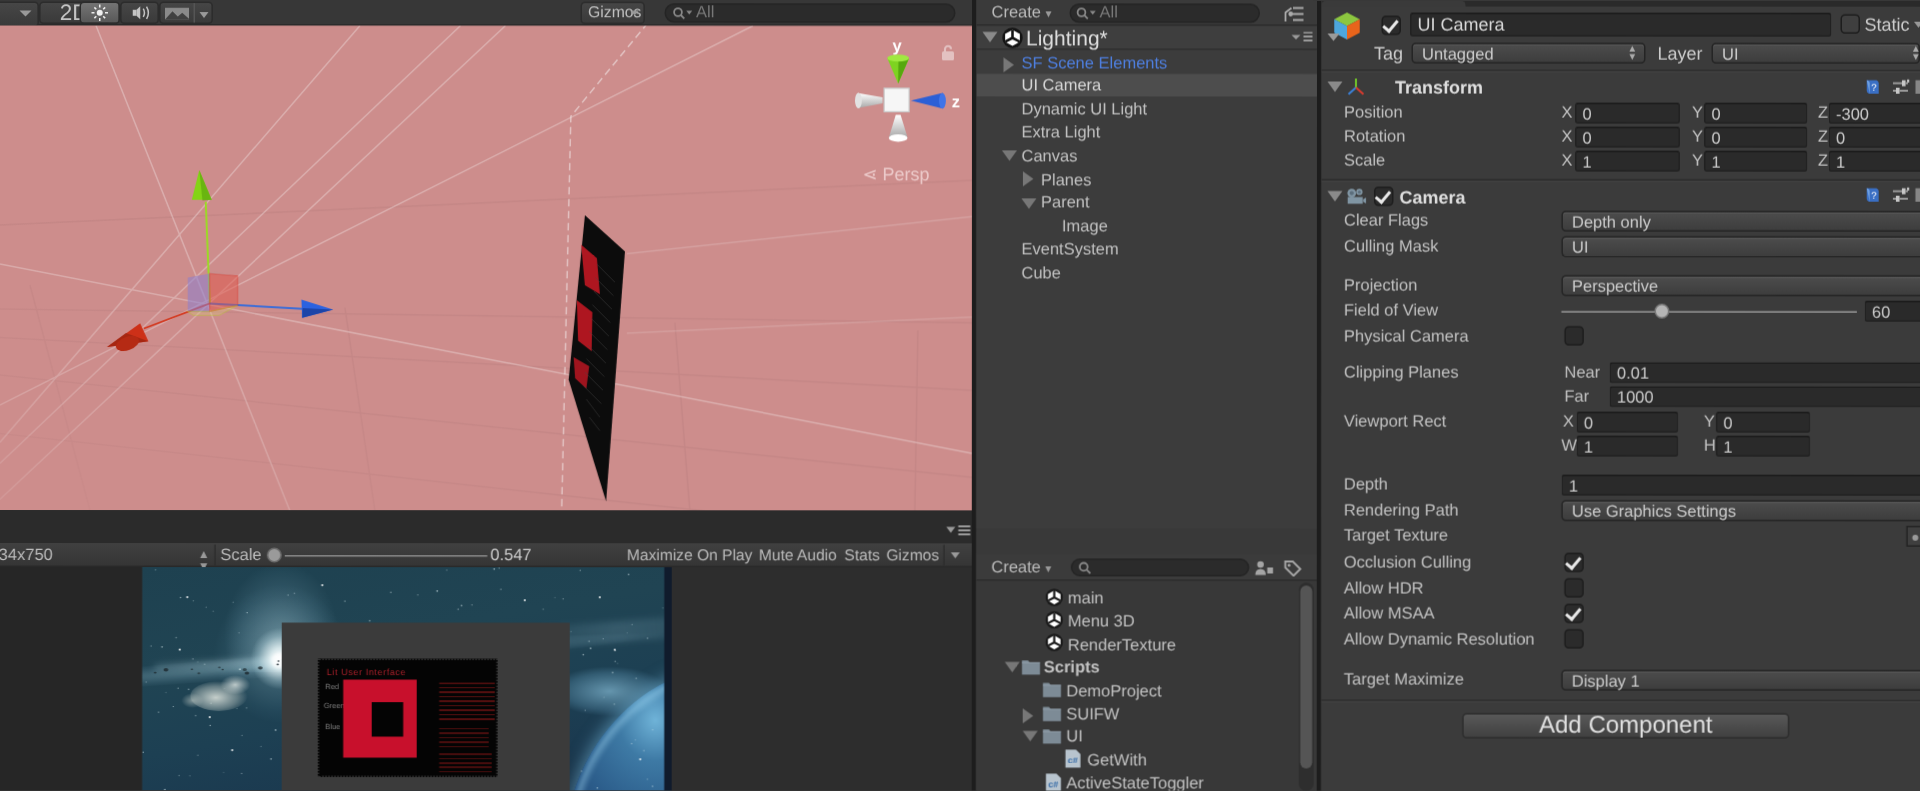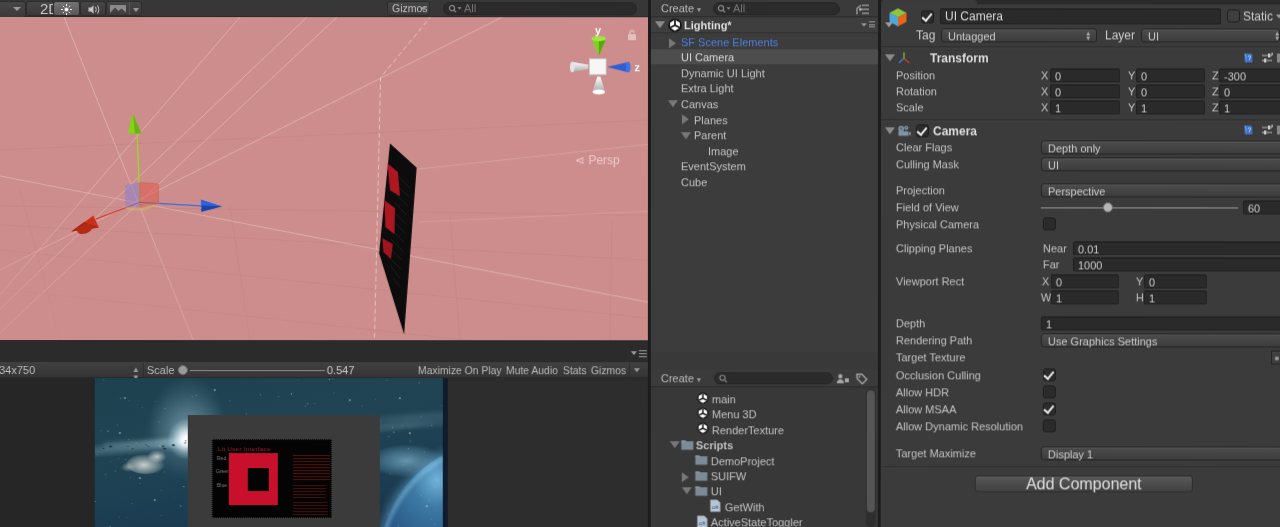--- a/index.html
+++ b/index.html
@@ -159,21 +159,21 @@
   <ellipse cx="598.8" cy="38.5" rx="7.3" ry="2.4" fill="#a0e840"></ellipse>
   <rect x="589.4" y="58.6" width="16.7" height="15.7" fill="#f6f6f6" stroke="#c8c8c8" stroke-width="0.8"></rect>
   <polygon points="572,61.8 588.4,64.6 588.4,68.7 572,71.8" fill="url(#wcone)"></polygon>
   <ellipse cx="572.3" cy="66.8" rx="2.3" ry="5.2" fill="#e2e2e2"></ellipse>
   <polygon points="607.3,66.8 628.6,61.7 628.6,72.2" fill="#2c5fd6"></polygon>
   <ellipse cx="628.3" cy="67" rx="2.3" ry="5.2" fill="#3f74e8"></ellipse>
   <text x="634.5" y="71" font-family="Liberation Sans" font-size="11" font-weight="bold" fill="#fff">z</text>
   <polygon points="597.2,76.4 600.4,76.4 605.1,91.5 592.6,91.5" fill="url(#wcone)"></polygon>
   <ellipse cx="598.8" cy="91.8" rx="6.2" ry="2.5" fill="#ffffff"></ellipse>
 </svg>
-<div class="abs" style="left:575px;top:92px;color:#eccaca;font-size:12px;margin-top:44px;">⋖ Persp</div>
+<div class="abs" style="left:575px;top:92px;color:#eccaca;font-size:12px;">⋖ Persp</div>
 
 <svg class="abs" style="left:626px;top:12px;" width="12" height="12" viewBox="0 0 12 12" opacity="0.55">
       <rect x="2" y="5" width="8" height="6" rx="1" fill="#f5eded"></rect>
       <path d="M4 5 V3.5 A2 2 0 0 1 8 3.5" stroke="#f5eded" stroke-width="1.4" fill="none"></path>
     </svg>
 
 </div>
 
 <div class="abs" style="left:0;top:340px;width:648px;height:22px;background:#2b2b2b;">
   <div class="abs" style="left:631px;top:11px;width:0;height:0;border-left:3.5px solid transparent;border-right:3.5px solid transparent;border-top:4px solid #9a9a9a;"></div>
@@ -452,21 +452,21 @@
       </svg>
   </div>
 
   <div class="abs" style="left:0;top:17.4px;width:227px;height:15.6px;background:#3e3e3e;border-bottom:1px solid #2f2f2f;box-sizing:border-box;">
     <div class="fold open" style="left:4px;top:4px;"></div>
     <svg class="abs" style="left:17px;top:0.5px;" width="14" height="14" viewBox="0 0 14 14">
         <circle cx="7" cy="7" r="6.8" fill="#141414"></circle>
         <path d="M7 1.6 L11.9 4.4 L11.9 9.6 L7 12.4 L2.1 9.6 L2.1 4.4 Z" fill="#fff"></path>
         <path d="M7 7 L7 1.6 M7 7 L11.9 9.6 M7 7 L2.1 9.6" stroke="#141414" stroke-width="1.7"></path>
       </svg>
-    <div class="abs" style="left:33px;top:1.5px;color:#dedede;font-size:11px;line-height:12px;font-weight:bold;">Lighting*</div>
+    <div class="abs" style="left:33px;top:1.5px;color:#dedede;font-size:14px;line-height:12px;font-weight:normal;">Lighting*</div>
     <div class="abs" style="left:210px;top:6px;width:0;height:0;border-left:3px solid transparent;border-right:3px solid transparent;border-top:3.5px solid #9a9a9a;"></div>
     <div class="abs" style="left:218px;top:4px;width:6px;height:7px;background:repeating-linear-gradient(#9a9a9a 0 1.3px,transparent 1.3px 2.6px);"></div>
   </div>
   <div class="abs" style="left:0;top:48.6px;width:227px;height:15.6px;background:#4d4d4d;"></div>
   <div class="fold closed" style="left:18px;top:38px;border-left-color:#777;"></div>
   <div class="txt" style="left:30px;top:35.5px;color:#4e7fe0;">SF Scene Elements</div>
   <div class="txt" style="left:30px;top:51px;color:#d8d8d8;">UI Camera</div>
   <div class="txt" style="left:30px;top:66.7px;">Dynamic UI Light</div>
   <div class="txt" style="left:30px;top:82.3px;">Extra Light</div>
   <div class="fold open" style="left:17px;top:100px;border-top-color:#777;"></div>

